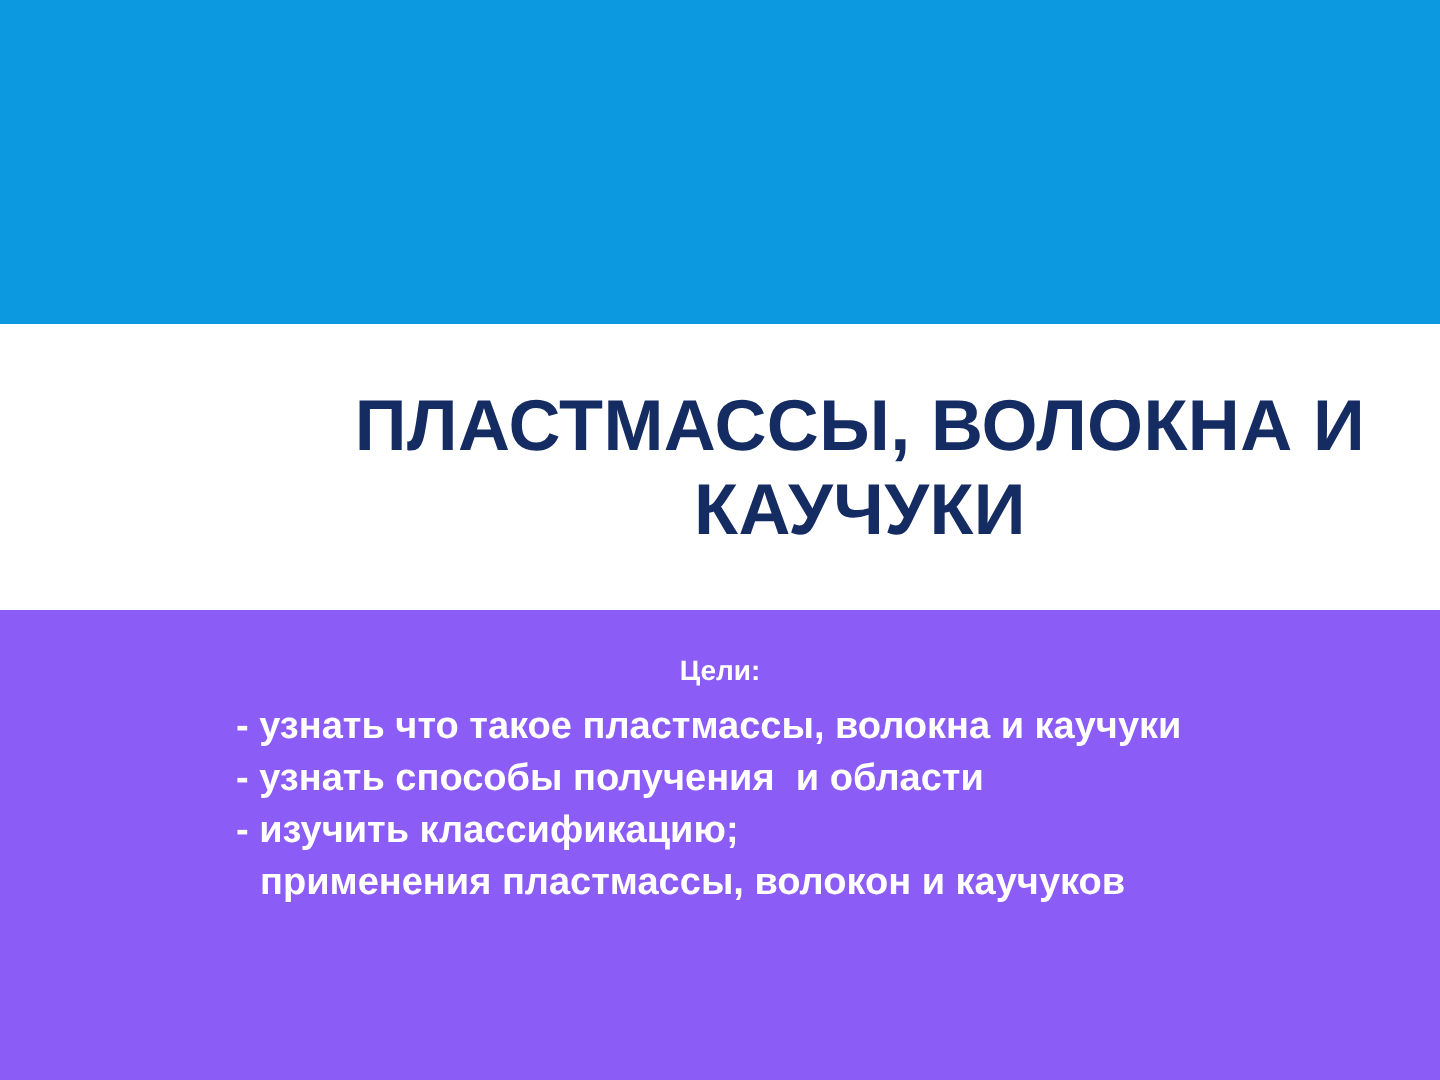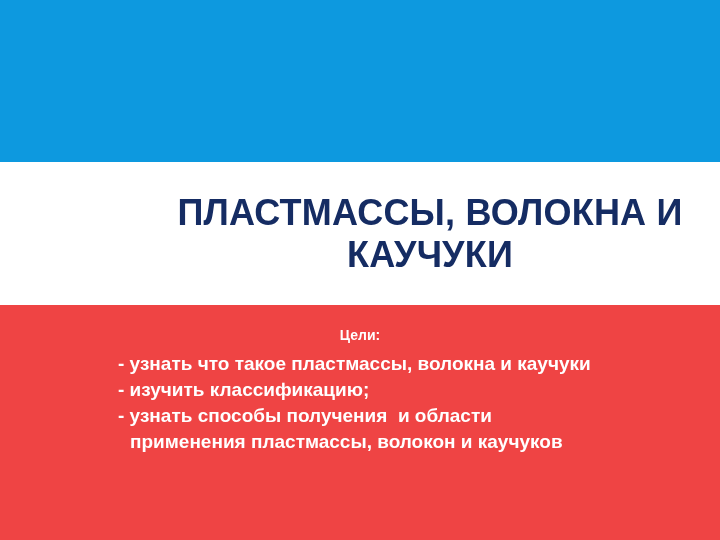--- a/index.html
+++ b/index.html
@@ -54,21 +54,21 @@
     line-height: 42px;
     letter-spacing: 0.2px;
     text-transform: uppercase;
     white-space: pre-line;
   }
 
   
   .band-body {
     flex: 1 1 auto;
     width: 100%;
-    background: #ef4444;
+    background: #8b5cf6;
     position: relative;
   }
 
   .goals-heading {
     position: absolute;
     top: 21px;
     left: 0;
     width: 100%;
     text-align: center;
     color: #ffffff;
@@ -116,20 +116,20 @@
     <h1 class="title-text">Пластмассы, волокна и
 каучуки</h1>
   </div>
 
   <div class="band-body">
 
     <p class="goals-heading">Цели:</p>
 
     <ul class="goals-list">
       <li>- узнать что такое пластмассы, волокна и каучуки</li>
+      <li>- узнать способы получения  и области</li>
       <li>- изучить классификацию;</li>
-      <li>- узнать способы получения  и области</li>
       <li class="continuation">применения пластмассы, волокон и каучуков</li>
     </ul>
 
   </div>
 
 </div>
 
 </body></html>

